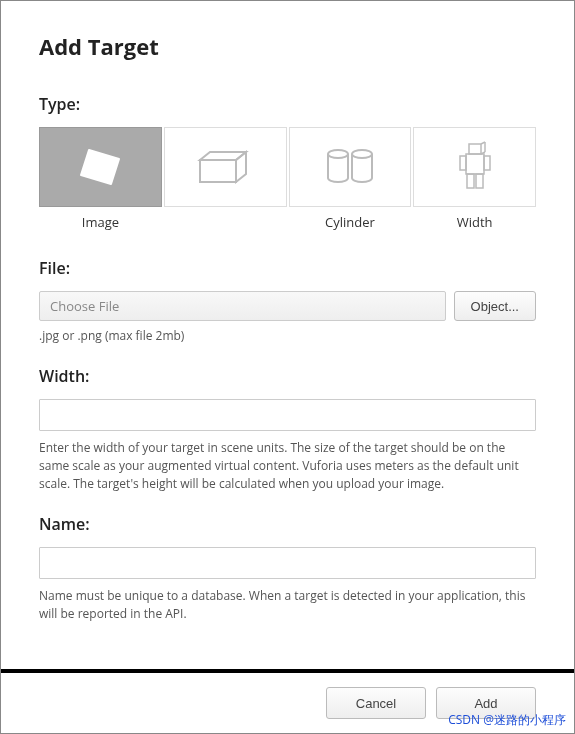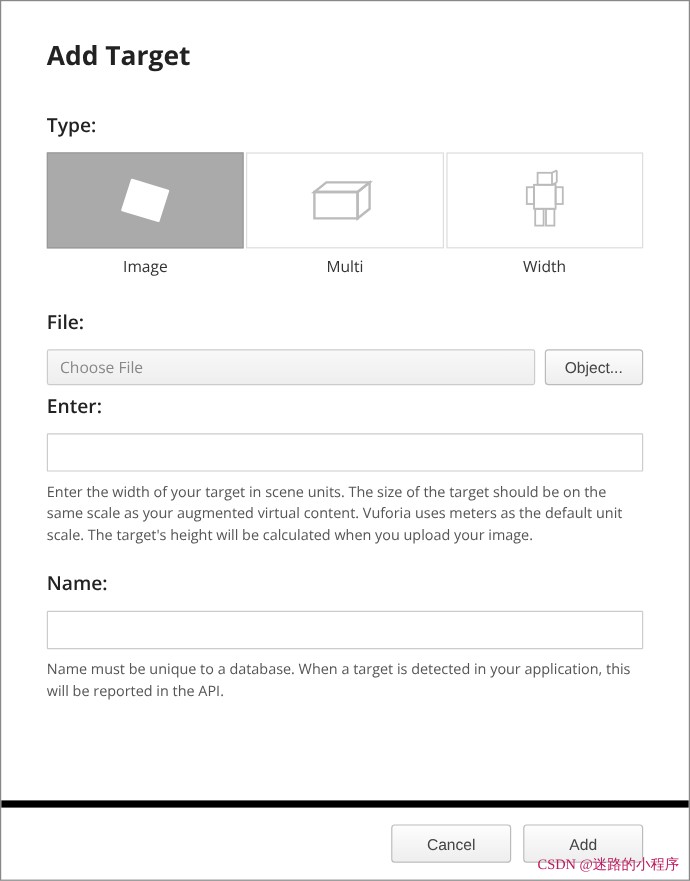--- a/index.html
+++ b/index.html
@@ -109,38 +109,37 @@
       padding: 0 8px;
       font-size: 13px;
       margin-bottom: 8px;
       border-radius: 1px;
     }
     .footer {
       position: absolute;
       bottom: 0;
       left: 0;
       right: 0;
-      border-top: 6px solid #000000;
+      border-top: 4px solid #000000;
       padding: 14px 38px;
       display: flex;
       justify-content: flex-end;
       gap: 10px;
     }
     .footer .btn {
       min-width: 100px;
       height: 32px;
     }
     .watermark {
       position: absolute;
       bottom: 4px;
       right: 8px;
       font-size: 12px;
-      color: #be185d;
+      color: #1d4ed8;
       pointer-events: none;
-      font-family: Liberation Serif, serif;
     }
   </style>
 </head>
 <body>
 
 <div class="dialog">
   <h1 class="title">Add Target</h1>
 
   <div class="section-label">Type:</div>
   <div class="type-cards">
@@ -155,23 +154,33 @@
     </div>
 
     <div class="type-card">
       <div class="type-icon-box">
         <svg width="70" height="50" viewBox="0 0 70 50">
           <polygon points="10,18 46,18 46,40 10,40" fill="none" stroke="#bbb" stroke-width="2"></polygon>
           <polygon points="10,18 20,10 56,10 46,18" fill="none" stroke="#bbb" stroke-width="2"></polygon>
           <polygon points="46,18 56,10 56,32 46,40" fill="none" stroke="#bbb" stroke-width="2"></polygon>
         </svg>
       </div>
-      <div class="type-label">Multi</div>
-    </div>
-
+    </div>
+
+    <div class="type-card">
+      <div class="type-icon-box">
+        <svg width="60" height="50" viewBox="0 0 60 50">
+          <ellipse cx="18" cy="12" rx="10" ry="4" fill="none" stroke="#bbb" stroke-width="2"></ellipse>
+          <path d="M8,12 L8,36 A10,4 0 0 0 28,36 L28,12" fill="none" stroke="#bbb" stroke-width="2"></path>
+          <ellipse cx="42" cy="12" rx="10" ry="4" fill="none" stroke="#bbb" stroke-width="2"></ellipse>
+          <path d="M32,12 L32,36 A10,4 0 0 0 52,36 L52,12" fill="none" stroke="#bbb" stroke-width="2"></path>
+        </svg>
+      </div>
+      <div class="type-label">Cylinder</div>
+    </div>
 
     <div class="type-card">
       <div class="type-icon-box">
         <svg width="40" height="55" viewBox="0 0 40 55">
           <rect x="14" y="4" width="12" height="10" fill="none" stroke="#bbb" stroke-width="1.5"></rect>
           <rect x="11" y="14" width="18" height="20" fill="none" stroke="#bbb" stroke-width="1.5"></rect>
           <rect x="5" y="16" width="6" height="14" fill="none" stroke="#bbb" stroke-width="1.5"></rect>
           <rect x="29" y="16" width="6" height="14" fill="none" stroke="#bbb" stroke-width="1.5"></rect>
           <rect x="12" y="34" width="7" height="14" fill="none" stroke="#bbb" stroke-width="1.5"></rect>
           <rect x="21" y="34" width="7" height="14" fill="none" stroke="#bbb" stroke-width="1.5"></rect>
@@ -183,22 +192,23 @@
       <div class="type-label">Width</div>
     </div>
 
   </div>
 
   <div class="section-label">File:</div>
   <div class="file-row">
     <div class="file-display">Choose File</div>
     <button class="btn">Object...</button>
   </div>
-
-  <div class="section-label">Enter:</div>
+  <div class="hint">.jpg or .png (max file 2mb)</div>
+
+  <div class="section-label">Width:</div>
   <input class="text-input" type="text" value="" style="">
   <div class="hint">Enter the width of your target in scene units. The size of the target should be on the same scale as your augmented virtual content. Vuforia uses meters as the default unit scale. The target's height will be calculated when you upload your image.</div>
 
   <div class="section-label">Name:</div>
   <input class="text-input" type="text" value="" style="">
   <div class="hint">Name must be unique to a database. When a target is detected in your application, this will be reported in the API.</div>
 </div>
 
 <div class="footer">
   <button class="btn">Cancel</button>

